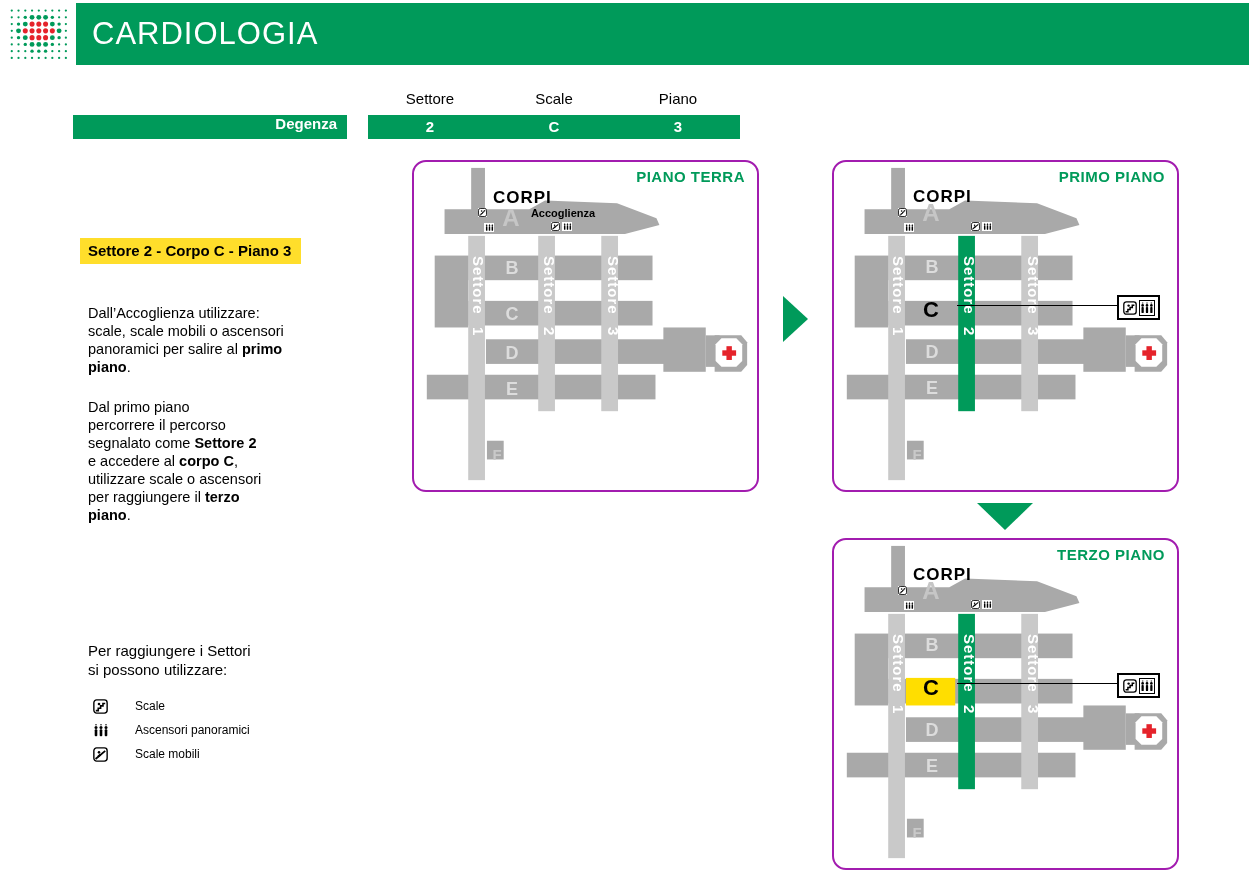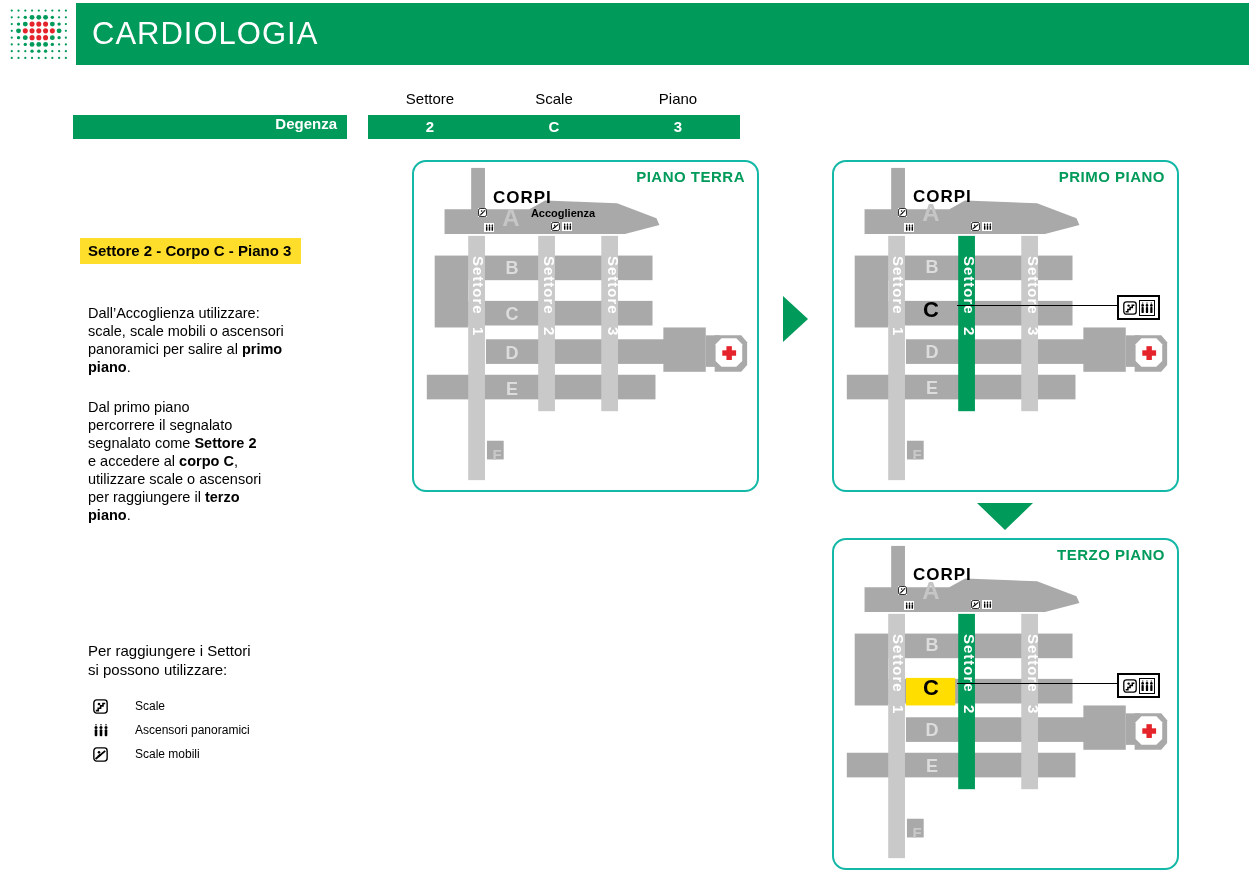--- a/index.html
+++ b/index.html
@@ -31,21 +31,21 @@
       padding:4px 10px 5px 8px;}
   .p1{position:absolute;left:88px;top:304px;font-size:14.5px;line-height:18px;}
   .p2{position:absolute;left:88px;top:398px;font-size:14.5px;line-height:18px;}
   .leg-head{position:absolute;left:88px;top:641px;font-weight:normal;font-size:15px;line-height:19px;}
   .legend{position:absolute;left:92px;top:694px;}
   .leg-item{display:flex;align-items:center;height:24px;gap:16px;}
   .leg-item .ic{width:17px;height:16px;display:flex;align-items:center;justify-content:center;}
   .leg-item .lb{font-size:12px;padding-left:10px;}
 
   
-  .panel{position:absolute;width:347px;height:332px;border:2px solid #14b8a6;border-radius:14px;
+  .panel{position:absolute;width:347px;height:332px;border:2px solid #a21caf;border-radius:14px;
          box-sizing:border-box;background:#fff;padding-left:20px;}
   .panel .map{position:absolute;left:0;top:0;width:343px;height:327px;
               --dark:#A9A9A9;--light:#C9C9C9;--s2:#C9C9C9;--ccell:transparent;}
   .panel.p1 .map,.panel.p2 .map{--s2:#009A5A;}
   .panel.p2 .map{--ccell:#FFDE00;}
   .panel .ov{position:absolute;}
   .f-title{top:6px;right:12px;color:#009A5A;font-weight:bold;font-size:15px;letter-spacing:.5px;}
   .corpi{left:79px;top:26px;font-weight:bold;font-size:17px;letter-spacing:1px;}
   .acc{left:112px;top:45px;width:74px;text-align:center;font-weight:bold;font-size:11px;}
   .letter{position:absolute;width:20px;text-align:center;font-weight:bold;}
@@ -230,21 +230,21 @@
 
   <div class="hl">Settore 2 - Corpo C - Piano 3</div>
   <div class="p1">
     <span>Dall’Accoglienza utilizzare:</span><br>
     <span>scale, scale mobili o ascensori</span><br>
     <span>panoramici per salire al </span><b>primo</b><br>
     <b>piano</b><span>.</span>
   </div>
   <div class="p2">
     <span>Dal primo piano</span><br>
-    <span>percorrere il segnalato</span><br>
+    <span>percorrere il percorso</span><br>
     <span>segnalato come </span><b>Settore 2</b><br>
     <span>e accedere al </span><b>corpo C</b><span>,</span><br>
     <span>utilizzare scale o ascensori</span><br>
     <span>per raggiungere il </span><b>terzo</b><br>
     <b>piano</b><span>.</span>
   </div>
   <div class="leg-head">
     <span>Per raggiungere i Settori</span><br>
     <span>si possono utilizzare:</span>
   </div>

